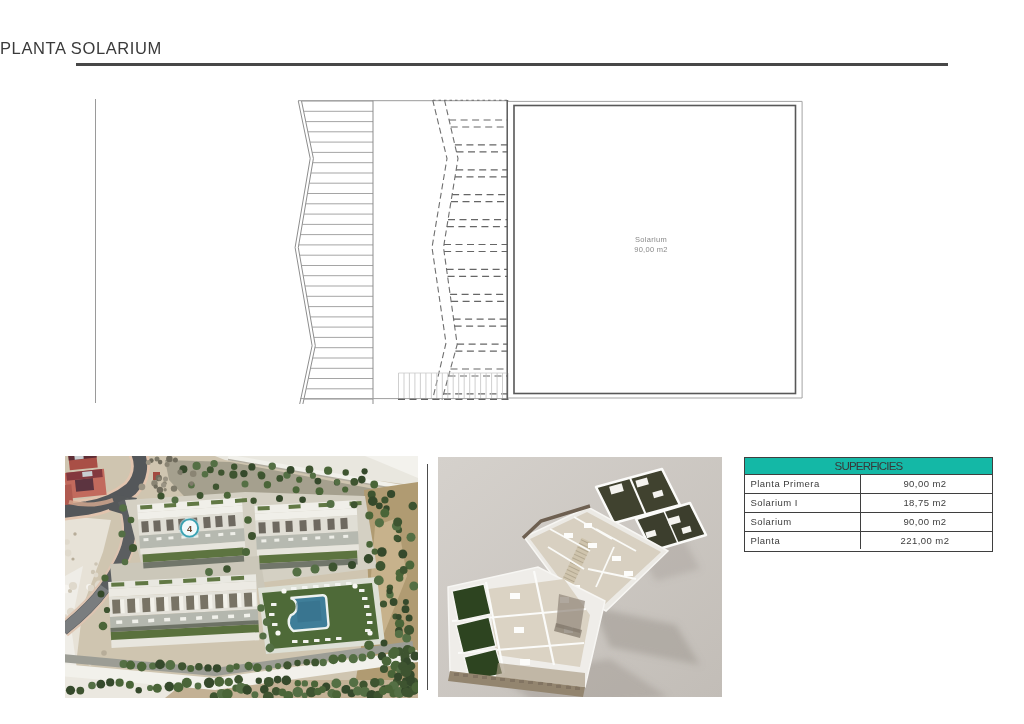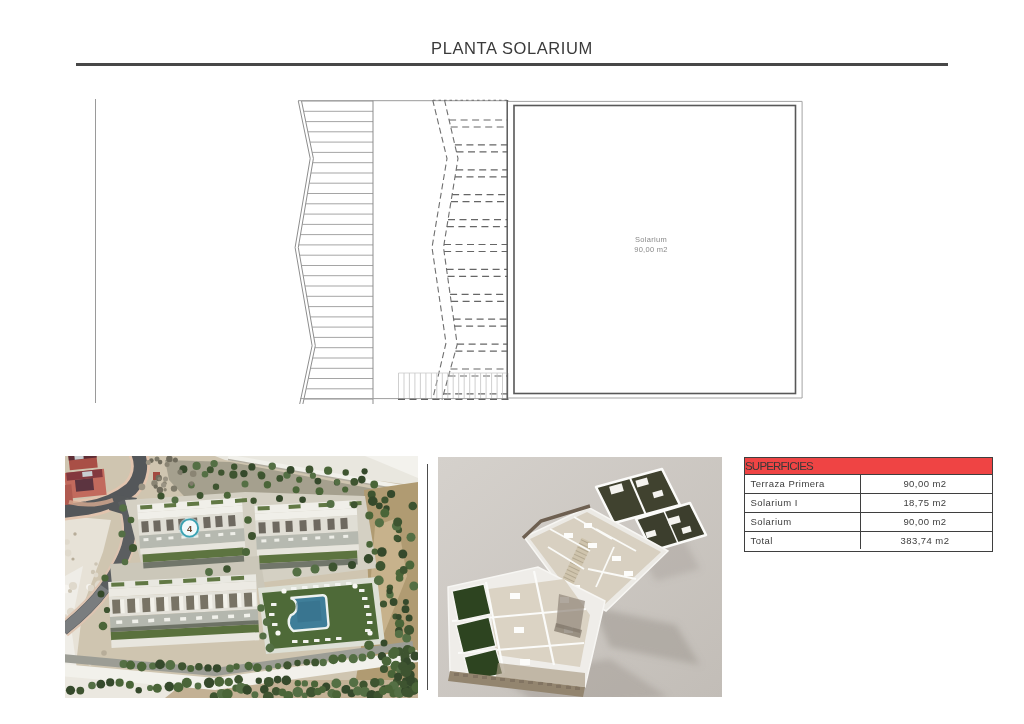--- a/index.html
+++ b/index.html
@@ -1,28 +1,28 @@
 <!DOCTYPE html>
 <html><head>
 <meta charset="utf-8">
 <title>Planta Solarium</title>
 <style>
   html,body { margin:0; padding:0; background:#ffffff; }
   body { width:1024px; height:724px; position:relative; overflow:hidden;
          font-family:"Liberation Sans", sans-serif; }
-  .title { position:absolute; left:0; right:0; top:39px; text-align:center;
+  .title { position:absolute; left:0; right:0; top:39px; text-align:left;
            font-size:16.5px; letter-spacing:0.6px; color:#3a3a3a; font-weight:400; }
   .rule { position:absolute; left:76px; top:63px; width:872px; height:2.6px;
           background:#474747; }
   .divider { position:absolute; left:427px; top:464px; width:1.4px; height:226px;
              background:#4d4d4d; }
   .tbl { position:absolute; left:744px; top:456.5px; width:249px; height:95px;
          border:1.8px solid #3f3f3f; box-sizing:border-box; color:#3c3c3c; }
-  .tbl .hdr { height:16.5px; background:#ef4444; border-bottom:1.6px solid #3f3f3f;
-              text-align:left; font-size:11.5px; letter-spacing:-0.8px;
+  .tbl .hdr { height:16.5px; background:#14b8a6; border-bottom:1.6px solid #3f3f3f;
+              text-align:center; font-size:11.5px; letter-spacing:-0.8px;
               line-height:17px; color:#383838; }
   .row { height:17.85px; border-bottom:1.4px solid #3f3f3f; position:relative;
          font-size:9.5px; letter-spacing:0.45px; }
   .row:last-child { border-bottom:none; }
   .cl { position:absolute; left:5.5px; top:0; line-height:18px; }
   .cr { position:absolute; left:115px; width:129px; text-align:center; top:0;
         line-height:18px; border-left:1.6px solid #3f3f3f; height:100%;
         box-sizing:border-box; }
 </style>
 </head>
@@ -757,31 +757,31 @@
 
 <polygon points="121,137 147,144 142,176 118,170" fill="#958b7f" opacity="0.75"></polygon>
 <polygon points="118,166 144,173 142,181 116,174" fill="#7d7366" opacity="0.7"></polygon>
 </svg>
 
 <div class="tbl">
 
   <div class="hdr">SUPERFICIES</div>
 
   <div class="row">
-      <span class="cl">Terraza Primera</span>
+      <span class="cl">Planta Primera</span>
       <span class="cr">90,00 m2</span>
     </div>
 
   <div class="row">
       <span class="cl">Solarium I</span>
       <span class="cr">18,75 m2</span>
     </div>
 
   <div class="row">
       <span class="cl">Solarium</span>
       <span class="cr">90,00 m2</span>
     </div>
 
   <div class="row">
-      <span class="cl">Total</span>
-      <span class="cr">383,74 m2</span>
+      <span class="cl">Planta</span>
+      <span class="cr">221,00 m2</span>
     </div>
 </div>
 
 </body></html>

